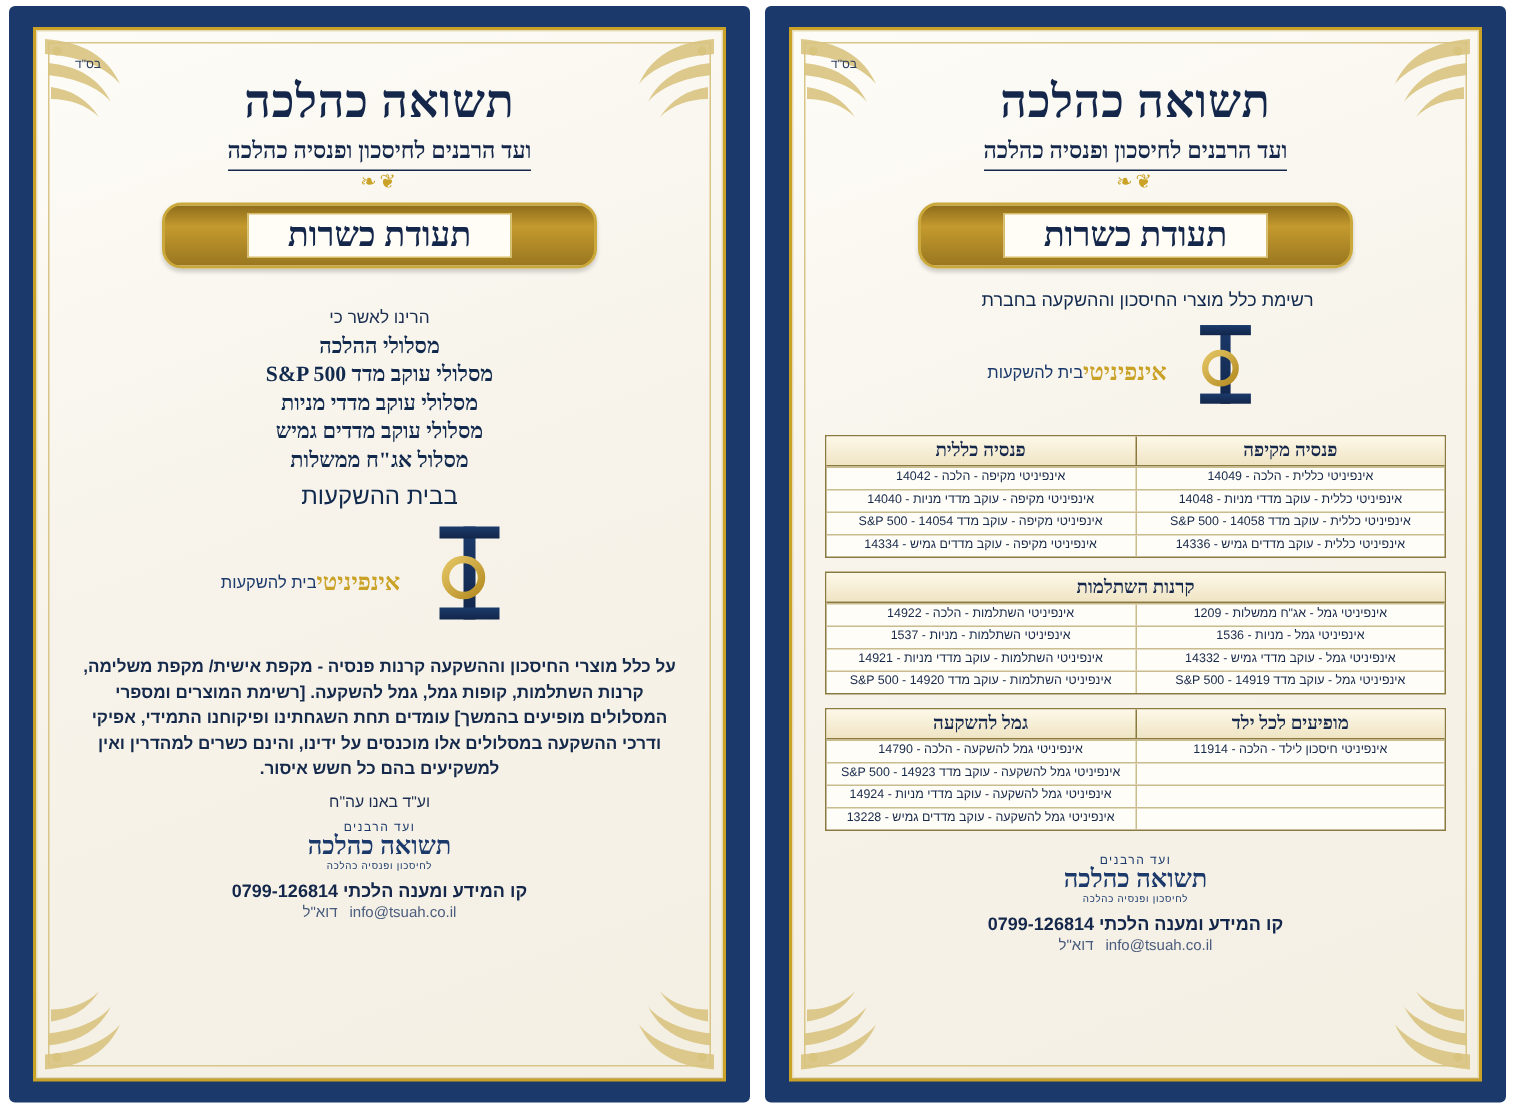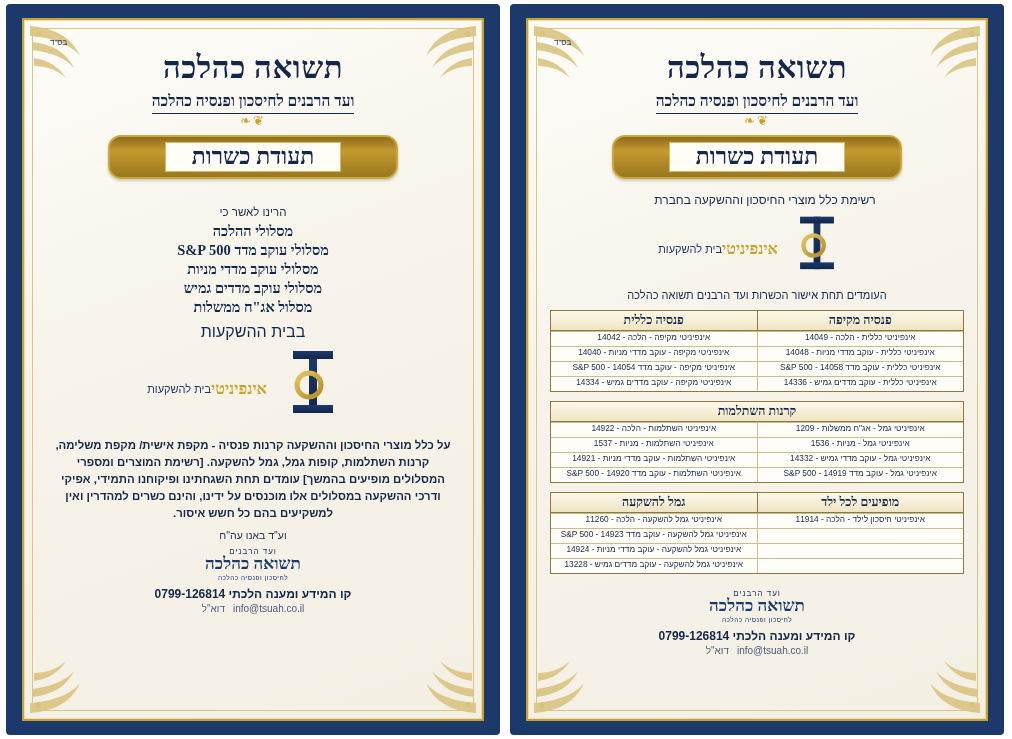--- a/index.html
+++ b/index.html
@@ -342,21 +342,20 @@
             </defs>
             <rect x="42" y="2" width="8" height="62" fill="url(#gl2)"></rect>
             <rect x="26" y="2" width="40" height="8" fill="url(#gl2)"></rect>
             <rect x="26" y="56" width="40" height="8" fill="url(#gl2)"></rect>
             <path d="M30 36 a12 12 0 1 1 12 12 a12 12 0 1 1 12 -12 a12 12 0 1 1 -12 -12 a12 12 0 1 1 -12 12 z" fill="none" stroke="url(#gg2)" stroke-width="5"></path>
           </svg>
           <div class="lname">אינפיניטי</div>
           <div class="ltag">בית להשקעות</div>
         </div>
 
-        <div class="rapproved">העומדים תחת אישור הכשרות ועד הרבנים תשואה כהלכה</div>
 
         <div class="tables">
 
           <div class="tblock">
             <div class="tbl-head">
               <div class="th">פנסיה מקיפה</div>
               <div class="th">פנסיה כללית</div>
             </div>
             <div class="tbl-row">
               <div class="td">אינפיניטי כללית - הלכה - 14049</div>
@@ -398,21 +397,21 @@
             </div>
           </div>
 
           <div class="tblock">
             <div class="tbl-head">
               <div class="th">מופיעים לכל ילד</div>
               <div class="th">גמל להשקעה</div>
             </div>
             <div class="tbl-row">
               <div class="td">אינפיניטי חיסכון לילד - הלכה - 11914</div>
-              <div class="td">אינפיניטי גמל להשקעה - הלכה - 11260</div>
+              <div class="td">אינפיניטי גמל להשקעה - הלכה - 14790</div>
             </div>
             <div class="tbl-row">
               <div class="td"></div>
               <div class="td">אינפיניטי גמל להשקעה - עוקב מדד S&amp;P 500 - 14923</div>
             </div>
             <div class="tbl-row">
               <div class="td"></div>
               <div class="td">אינפיניטי גמל להשקעה - עוקב מדדי מניות - 14924</div>
             </div>
             <div class="tbl-row">

